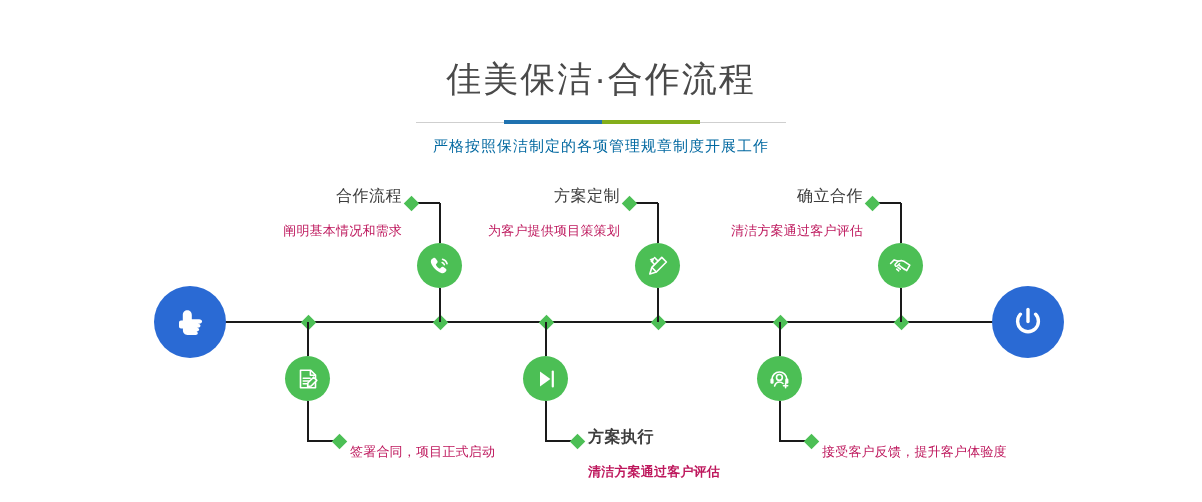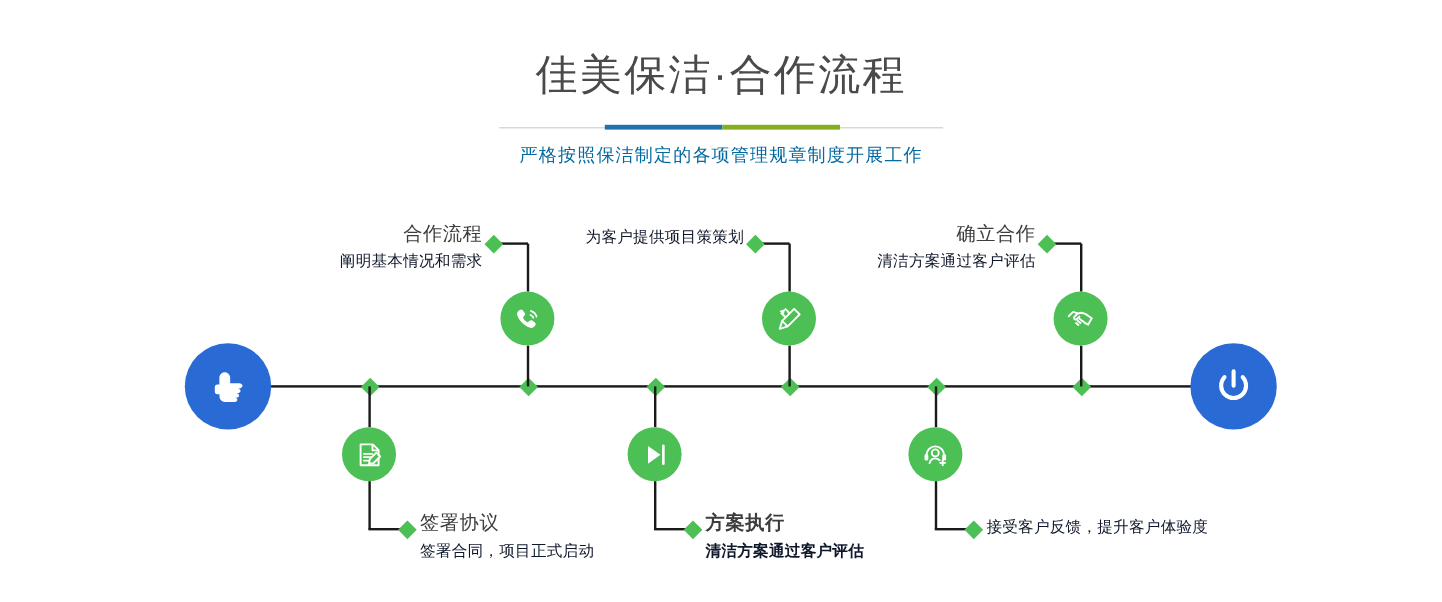--- a/index.html
+++ b/index.html
@@ -6,21 +6,21 @@
   body{
     width:1202px;height:502px;
     background:#ffffff;
     font-family:"Liberation Sans","DejaVu Sans",sans-serif;
     overflow:hidden;
     position:relative;
   }
   #root{position:relative;width:1202px;height:502px;}
 
   
-  .header{position:absolute;left:0;top:0;width:1202px;text-align:center;}
+  .header{position:absolute;left:0;top:16px;width:1202px;text-align:center;}
   .page-title{
     font-size:35px;line-height:42px;color:#4a4a4a;font-weight:400;
     letter-spacing:2px;margin-top:42px;
   }
   .divider{
     position:relative;width:370px;height:4px;margin:20px auto 0 auto;
   }
   .divider .rule{
     position:absolute;left:0;top:1.5px;width:370px;height:1px;background:#cfcfcf;
   }
@@ -59,22 +59,22 @@
     position:absolute;width:45px;height:45px;border-radius:50%;
     background:#4cbf55;display:flex;align-items:center;justify-content:center;
   }
   .node-icon svg{display:block;}
 
   .label{position:absolute;}
   .label .l-title{
     font-size:16px;line-height:20px;color:#3d3d3d;letter-spacing:0.5px;white-space:nowrap;
   }
   .label .l-desc{
-    font-size:13px;line-height:18px;color:#0f172a;letter-spacing:0.2px;white-space:nowrap;
-    margin-top:3px;
+    font-size:13px;line-height:18px;color:#be185d;letter-spacing:0.2px;white-space:nowrap;
+    margin-top:16px;
   }
   .label.top{text-align:right;}
   .label.bottom{text-align:left;}
 </style>
 </head>
 <body>
 
 <div id="root">
 
   <div class="header">
@@ -141,39 +141,39 @@
           <path d="M15.4 4.3v5h5" fill="none" stroke="#ffffff" stroke-width="1.6" stroke-linejoin="round"></path>
           <path d="M8.2 12.2h7M8.2 15h7M8.2 17.8h4.4" stroke="#ffffff" stroke-width="1.5" stroke-linecap="round"></path>
           <path d="M18.6 11.2l3.2 3.2-5.6 5.6-3.6.4.4-3.6z" fill="#4cbf55" stroke="#ffffff" stroke-width="1.6" stroke-linejoin="round"></path>
         </svg>
       </span>
     </div>
     <div class="vline" style="left:307px;top:401px;height:40px;"></div>
     <div class="hline" style="left:307px;top:440px;width:29px;"></div>
     <div class="diamond" style="left:334px;top:435.5px;"></div>
     <div class="label bottom" style="left:350px;top:427px;width:260px;">
-      <div class="l-title">签署协议</div>
       <div class="l-desc">签署合同，项目正式启动</div>
     </div>
 
     <div class="vline" style="left:657px;top:203px;height:40px;"></div>
     <div class="hline" style="left:630px;top:202px;width:28px;"></div>
     <div class="diamond" style="left:624px;top:197.5px;"></div>
     <div class="vline" style="left:657px;top:288px;height:34px;"></div>
     <div class="node-icon" style="left:635px;top:243px;">
       <span>
         <svg width="26" height="26" viewBox="0 0 26 26">
           <path d="M16.8 4.4l4.6 4.6-10 10-4.6-4.6z" fill="none" stroke="#ffffff" stroke-width="1.6" stroke-linejoin="round"></path>
           <path d="M6.8 14.4l-2 6.6 6.6-2" fill="none" stroke="#ffffff" stroke-width="1.6" stroke-linejoin="round"></path>
           <path d="M9.6 4.6l3.2 3.2M6.2 8l3.2 3.2" stroke="#ffffff" stroke-width="1.6" stroke-linecap="round"></path>
           <path d="M4.6 6.2l4.9-1.6-1.6 4.9z" fill="#ffffff"></path>
         </svg>
       </span>
     </div>
     <div class="label top" style="left:368px;top:186px;width:252px;">
+      <div class="l-title">方案定制</div>
       <div class="l-desc">为客户提供项目策策划</div>
     </div>
 
     <div class="vline" style="left:545px;top:322px;height:34px;"></div>
     <div class="node-icon" style="left:523px;top:356px;">
       <span>
         <svg width="26" height="26" viewBox="0 0 26 26">
           <path d="M7 5.6l10.4 7.4L7 20.4z" fill="#ffffff"></path>
           <path d="M19.8 5.6v14.8" stroke="#ffffff" stroke-width="2.2" stroke-linecap="round"></path>
         </svg>

